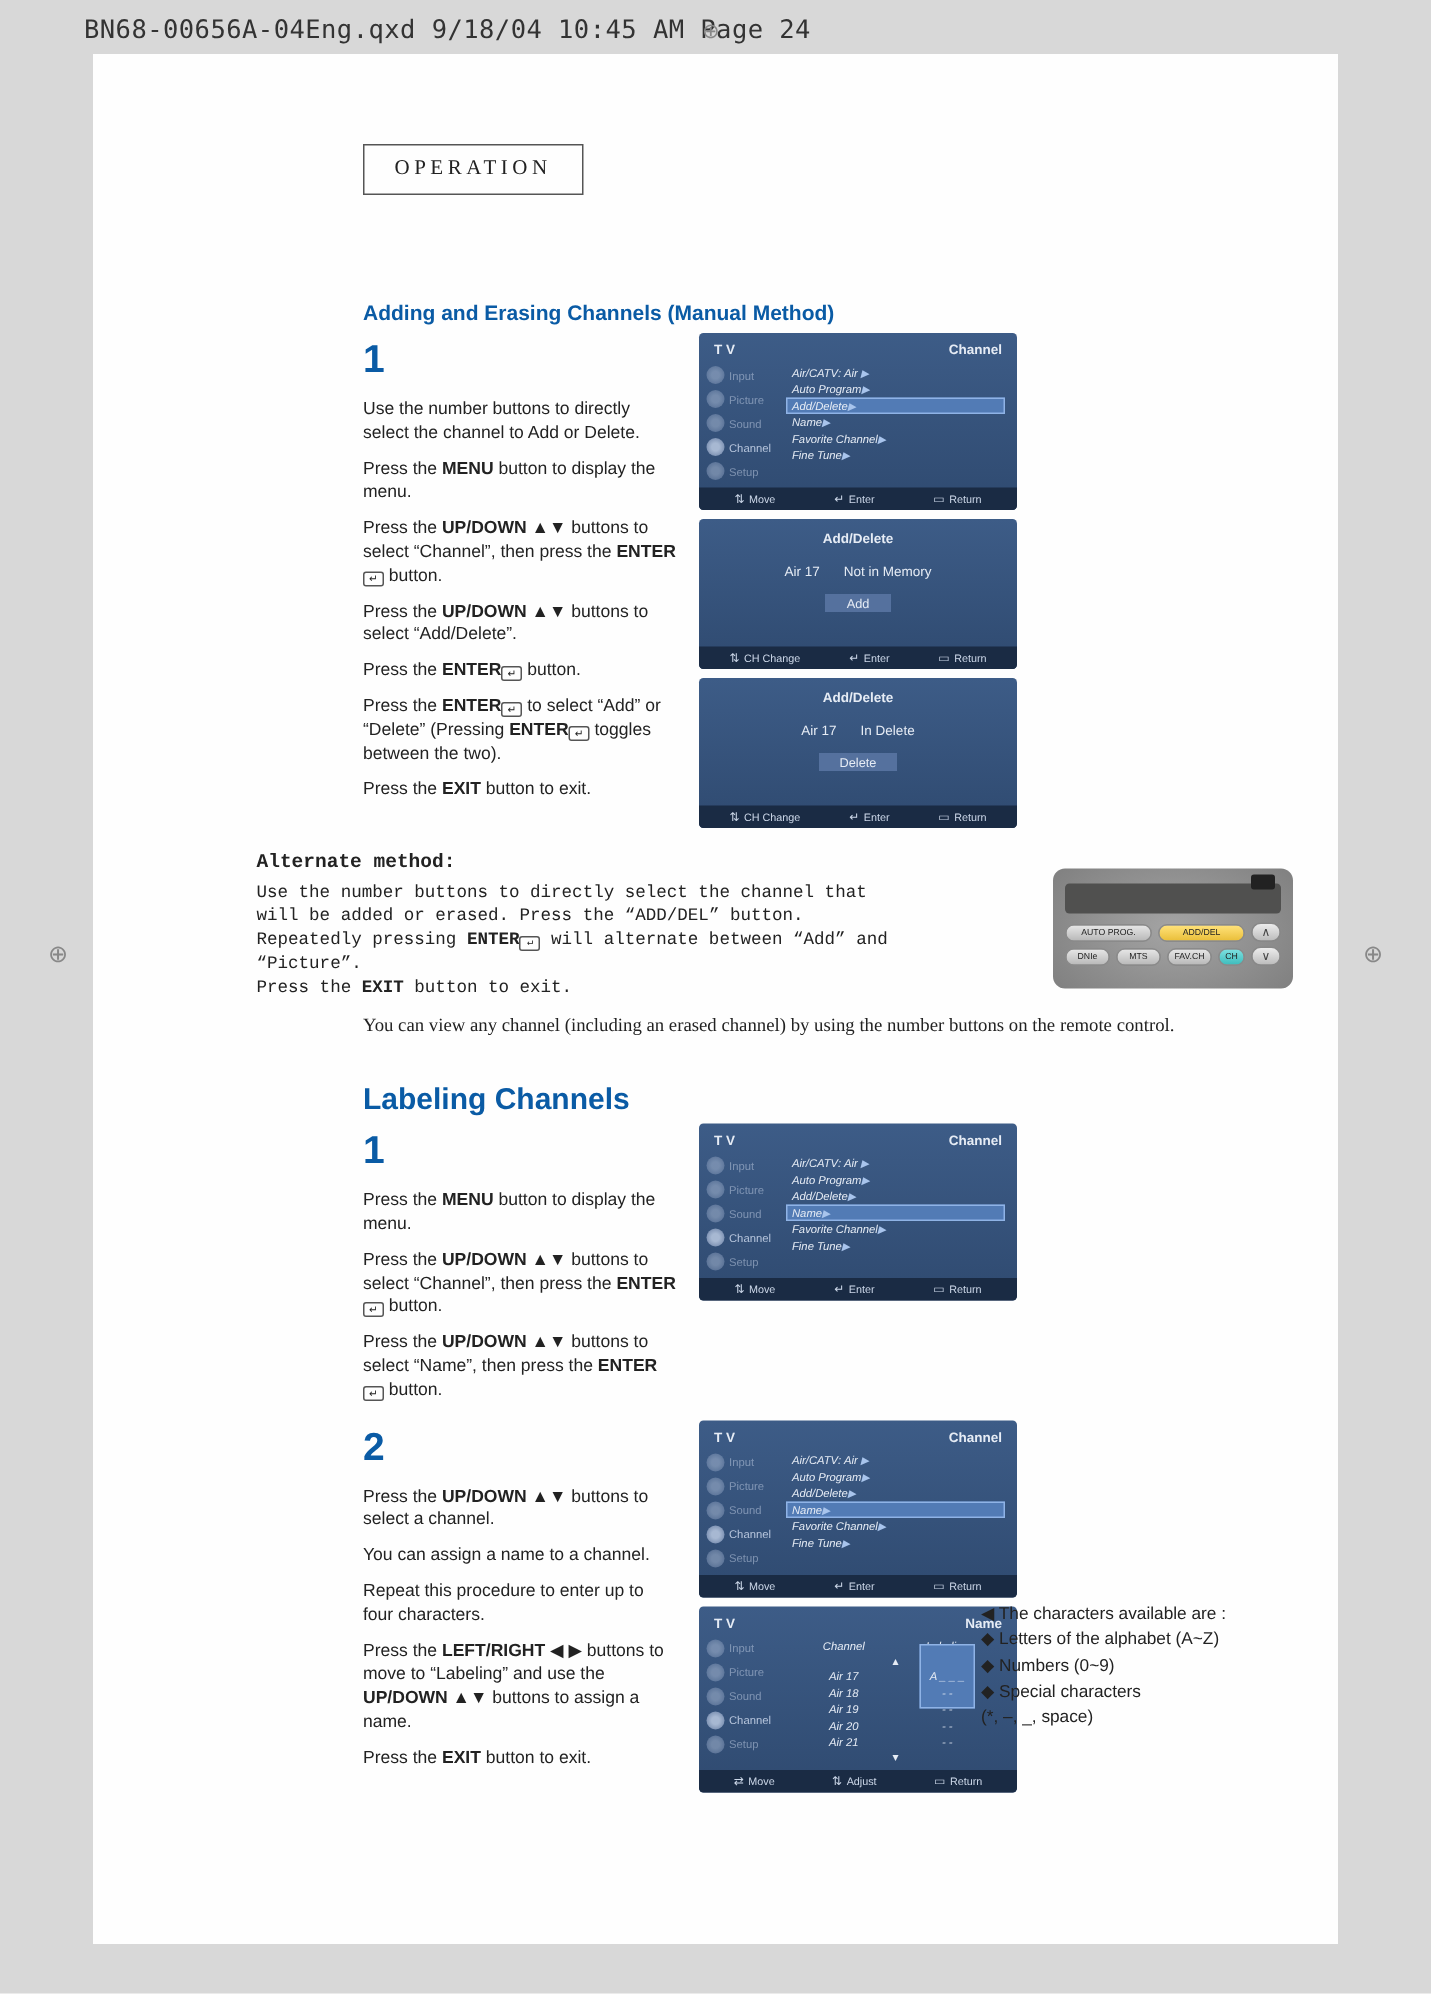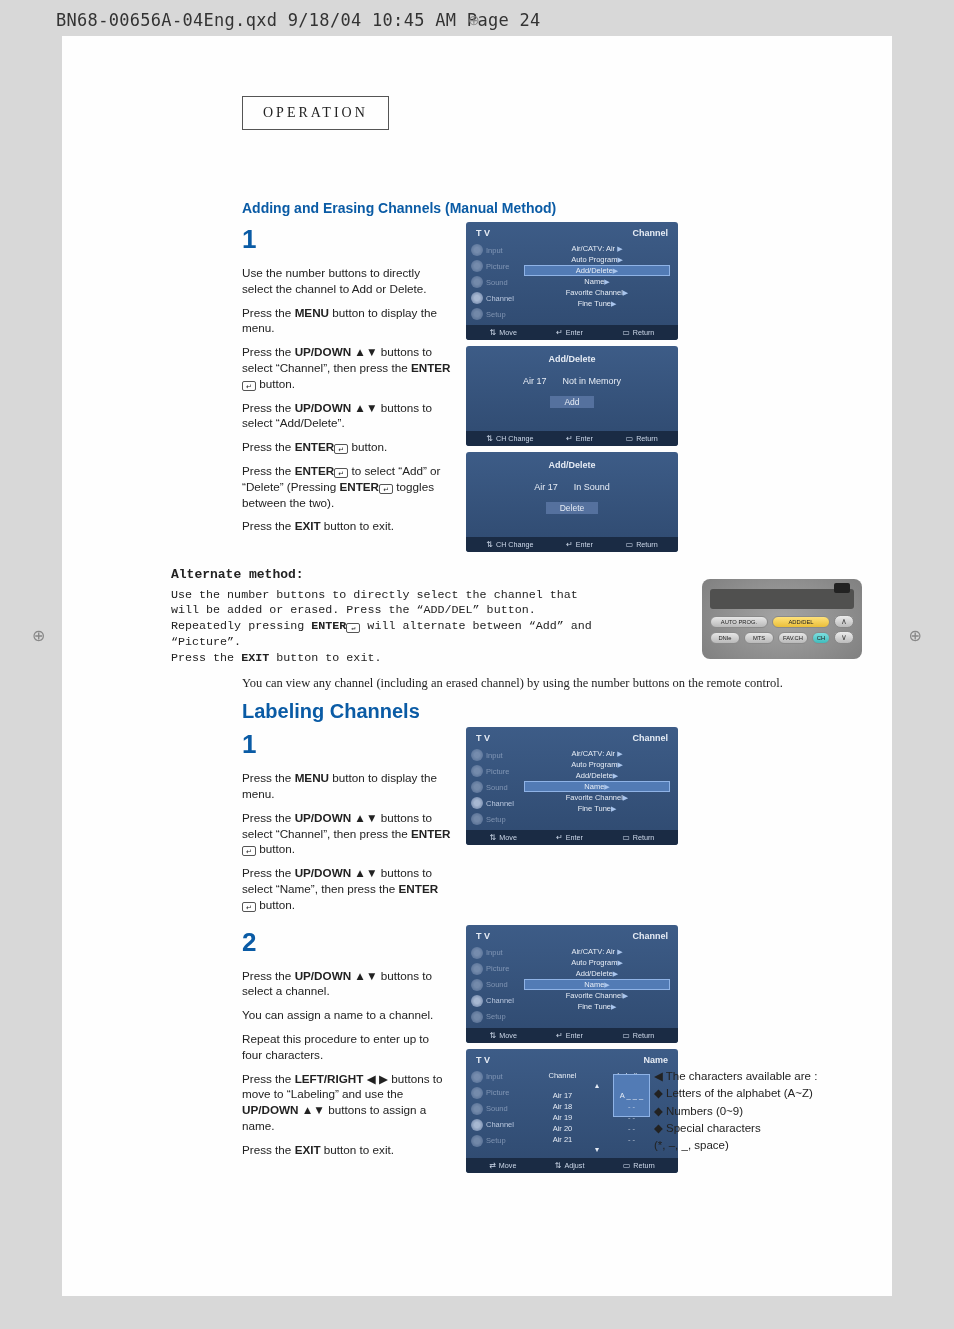--- a/index.html
+++ b/index.html
@@ -64,21 +64,21 @@
   .section-title {
     font-size: 14px;
     font-weight: bold;
     color: #0a5ba5;
     margin: 0 0 6px 140px;
   }
   .section-title2 {
     font-size: 20px;
     font-weight: bold;
     color: #0a5ba5;
-    margin: 8px 0 4px 140px;
+    margin: 30px 0 4px 140px;
   }
 
   .cols {
     display: flex;
     align-items: flex-start;
     margin-left: 140px;
     gap: 14px;
   }
   .textcol { width: 210px; line-height: 1.35; font-size: 11.7px; }
   .textcol p { margin-bottom: 8px; }
@@ -106,21 +106,21 @@
   .osd .body { display:flex; }
   .osd .side { width:50px; display:flex; flex-direction:column; gap:4px; padding:2px 1px; }
   .side-item { display:flex; align-items:center; gap:3px; color:#b9c7de; font-size:7.5px; }
   .side-item.dim { opacity:0.55; }
   .side-ico {
     width:12px; height:12px; border-radius:50%;
     background: radial-gradient(#a7b8d2 30%, #637aa0);
     flex-shrink:0;
   }
   .osd .main { flex:1; padding:1px 4px; }
-  .row { display:flex; justify-content:center; align-items:center; padding:1px 4px; font-size:7.5px; }
+  .row { display:flex; justify-content:flex-start; align-items:center; padding:1px 4px; font-size:7.5px;font-style:italic; }
   .row.sel { background:#527bb5; border:1px solid #8fb3e6; padding:0 3px; }
   .arrow-r { color:#a8c4ec; font-size:7px; }
   .osd .footer {
     background:#1a2b44;
     margin:3px -4px -2px -4px;
     border-radius:0 0 3px 3px;
     display:flex; justify-content:space-around; padding:3px 4px;
     font-size:7.2px; color:#cdd8e9;
   }
   .fbtn { display:flex; align-items:center; gap:3px; }
@@ -303,21 +303,21 @@
             </span>
         </div>
       </div>
 
       <div class="osd osd-half short">
         <div class="titlebar">
             <span>Add/Delete</span>
           </div>
         <div class="center-block">
             <span>Air  17</span>
-            <span>In Sound</span>
+            <span>In Delete</span>
           </div>
         <div style="text-align:center"><span class="action-btn">Delete</span></div>
         <div class="footer">
           <span class="fbtn">
               <span class="fico">⇅</span>
               <span>CH Change</span>
             </span>
           <span class="fbtn">
               <span class="fico">↵</span>
               <span>Enter</span>

